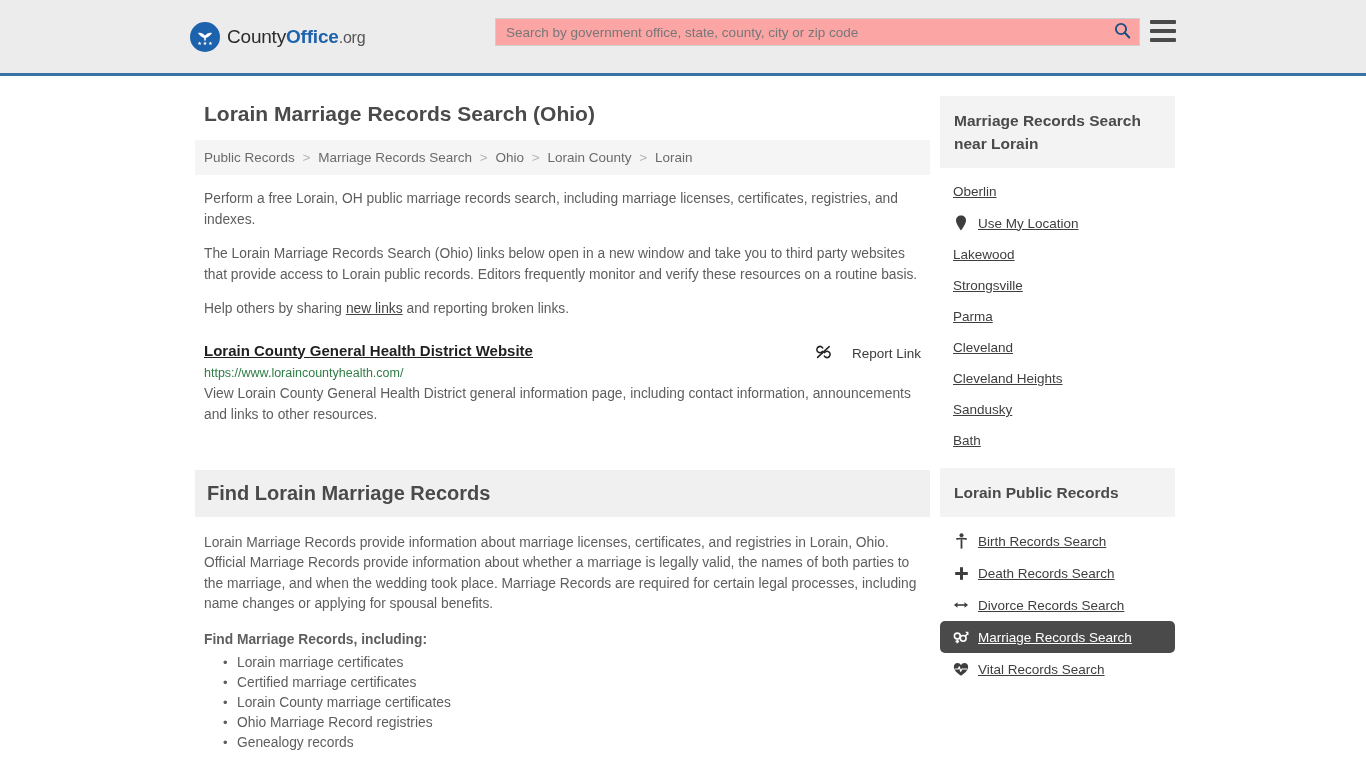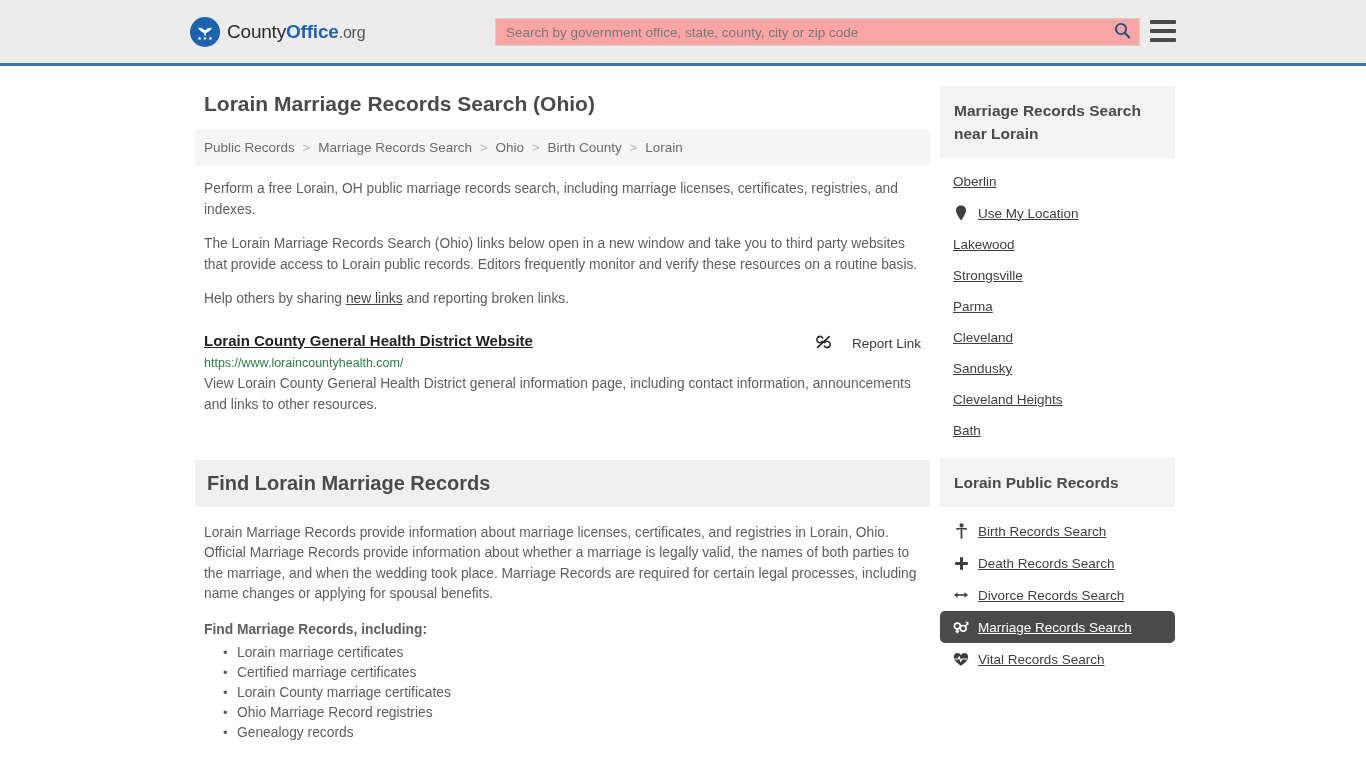--- a/index.html
+++ b/index.html
@@ -5,21 +5,21 @@
   * { box-sizing: border-box; margin: 0; padding: 0; }
   html, body {
     width: 1366px; height: 768px;
     background: #ffffff;
     font-family: "Liberation Sans", sans-serif;
     overflow: hidden;
   }
 
   
   .site-header {
-    height: 66px;
+    height: 76px;
     background: #ececec;
     border-bottom: 3px solid #3a72a4;
     display: flex;
     align-items: center;
     position: relative;
   }
   .brand {
     display: flex;
     align-items: center;
     margin-left: 190px;
@@ -277,21 +277,21 @@
 
     <h1 class="page-title">Lorain Marriage Records Search (Ohio)</h1>
 
     <nav class="breadcrumb">
       <a>Public Records</a>
       <span class="sep">&gt;</span>
       <a>Marriage Records Search</a>
       <span class="sep">&gt;</span>
       <a>Ohio</a>
       <span class="sep">&gt;</span>
-      <a>Birth County</a>
+      <a>Lorain County</a>
       <span class="sep">&gt;</span>
       <a>Lorain</a>
     </nav>
 
     <p class="para">Perform a free Lorain, OH public marriage records search, including marriage licenses, certificates, registries, and indexes.</p>
     <p class="para">The Lorain Marriage Records Search (Ohio) links below open in a new window and take you to third party websites that provide access to Lorain public records. Editors frequently monitor and verify these resources on a routine basis.</p>
     <p class="para"><span>Help others by sharing </span><a>new links</a><span> and reporting broken links.</span></p>
 
     <div class="result">
       <div class="result-head">
@@ -347,24 +347,24 @@
         <div class="side-item plain">
           <span class="lbl">Strongsville</span>
         </div>
         <div class="side-item plain">
           <span class="lbl">Parma</span>
         </div>
         <div class="side-item plain">
           <span class="lbl">Cleveland</span>
         </div>
         <div class="side-item plain">
+          <span class="lbl">Cleveland Heights</span>
+        </div>
+        <div class="side-item plain">
           <span class="lbl">Sandusky</span>
-        </div>
-        <div class="side-item plain">
-          <span class="lbl">Cleveland Heights</span>
         </div>
         <div class="side-item plain">
           <span class="lbl">Bath</span>
         </div>
       </div>
     </section>
 
     <section class="side-panel" style="margin-top:12px;">
       <div class="side-head">Lorain Public Records</div>
       <div class="side-list">

